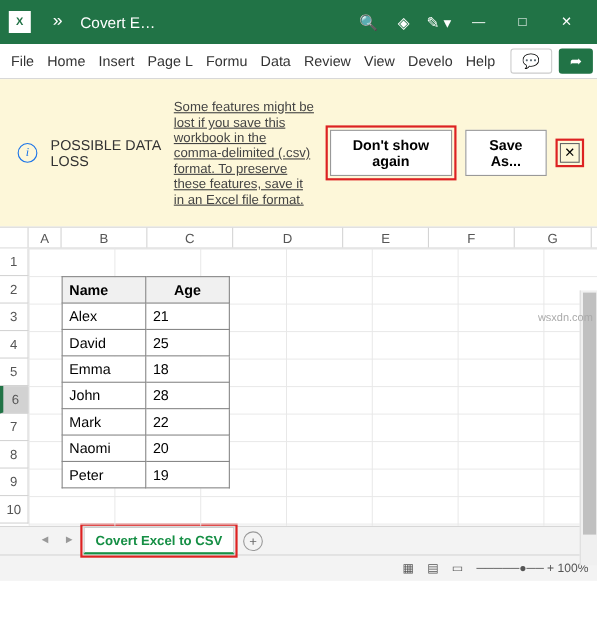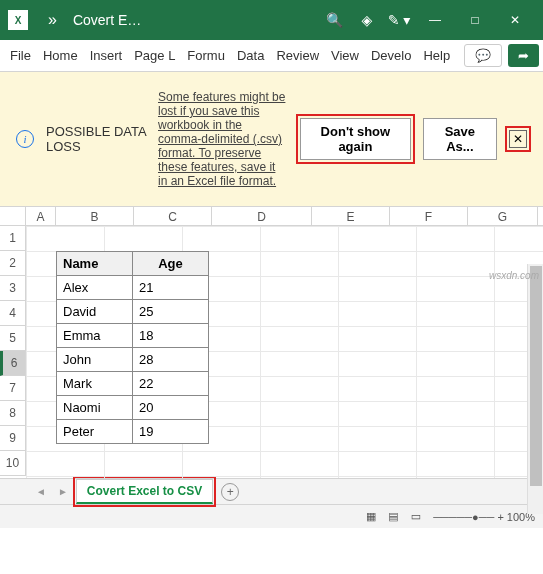--- a/index.html
+++ b/index.html
@@ -48,21 +48,21 @@
     .data-table .c-age { width: 76px; }
     .data-table th.c-age { text-align: center; }
     
     .sheet-tabs { height: 26px; background: #f3f3f3; border-top: 1px solid #d4d4d4; display: flex; align-items: center; font-size: 12px; padding-left: 30px; }
     .nav-arr { padding: 0 6px; color: #999; font-size: 10px; }
     .stab { padding: 4px 10px; border: 1px solid #ccc; background: #e8e8e8; margin-left: 2px;}
     .stab.active { background: #fff; color: #168f45; font-weight: bold; border-bottom: 2px solid #168f45; outline: 2px solid #d22; outline-offset: 1px; }
     .new-tab { margin-left: 8px; width: 18px; height: 18px; border: 1px solid #999; border-radius: 50%; text-align: center; line-height: 16px; color: #666; }
     
     .status-bar { height: 24px; background: #f3f3f3; border-top: 1px solid #d4d4d4; display: flex; align-items: center; justify-content: flex-end; font-size: 11px; padding: 0 8px; gap: 12px; color: #555; }
-    .watermark { position: absolute; right: 4px; top: 270px; font-size: 10px; color: #aaa; writing-mode: horizontal-tb; font-style: italic;}
+    .watermark { position: absolute; right: 4px; top: 284px; font-size: 10px; color: #aaa; writing-mode: horizontal-tb;}
     .scroll-v { position: absolute; right: 0; top: 264px; width: 16px; height: 250px; background: #f0f0f0; border-left: 1px solid #ddd;}
     .scroll-thumb-v { background: #c0c0c0; width: 12px; margin: 2px; height: 220px;}
   </style>
 </head>
 <body>
 
 <div class="title-bar">
   <div class="excel-icon">X</div>
   <div class="tb-btn">»</div>
   <div class="doc-name">Covert E…</div>

